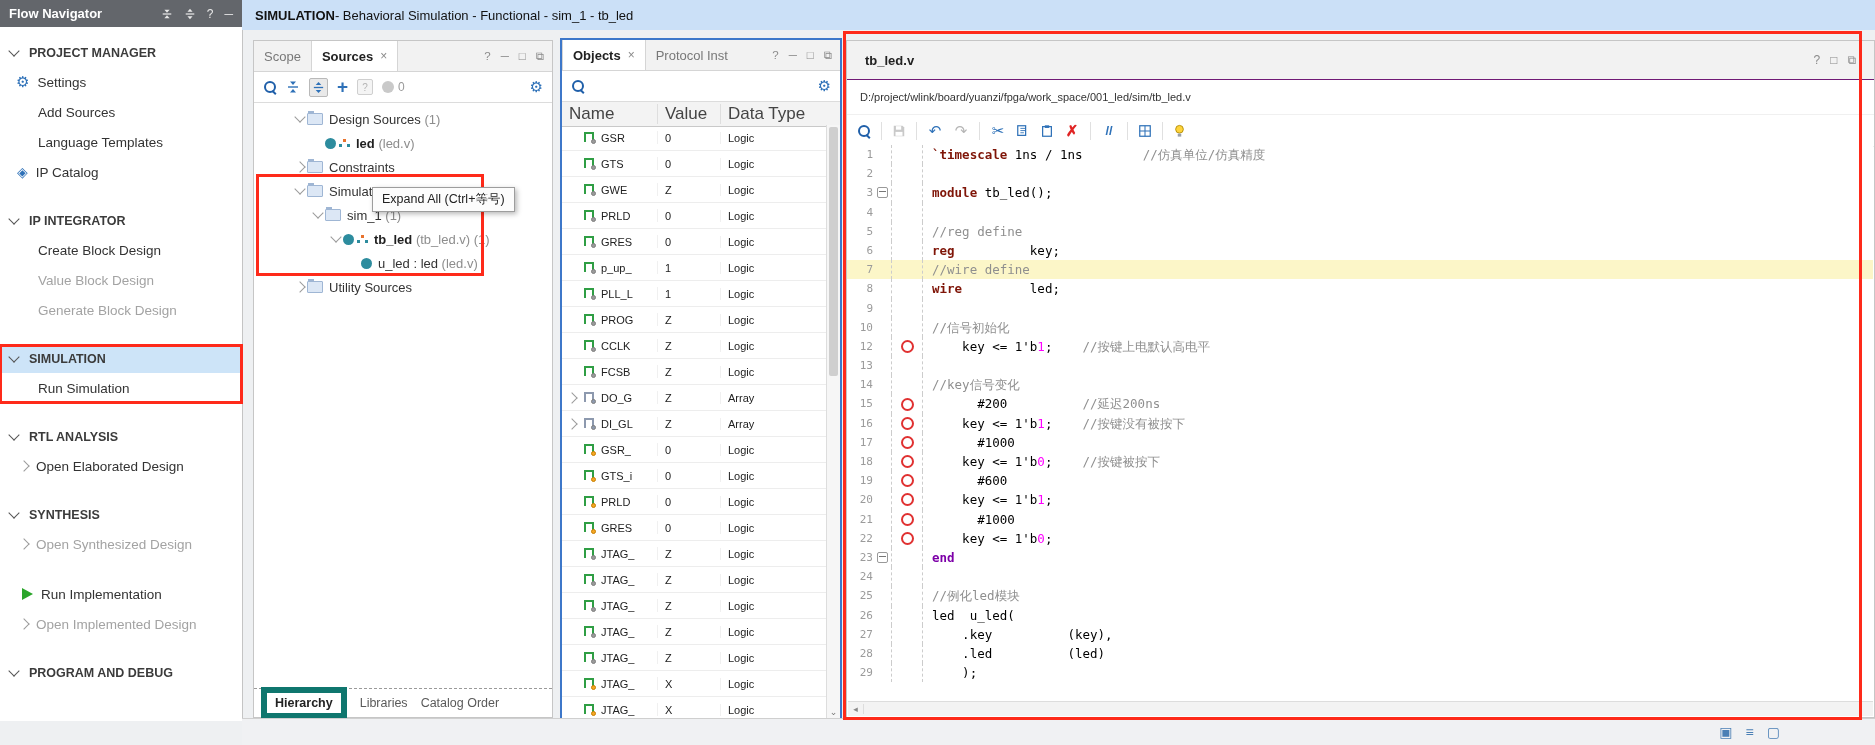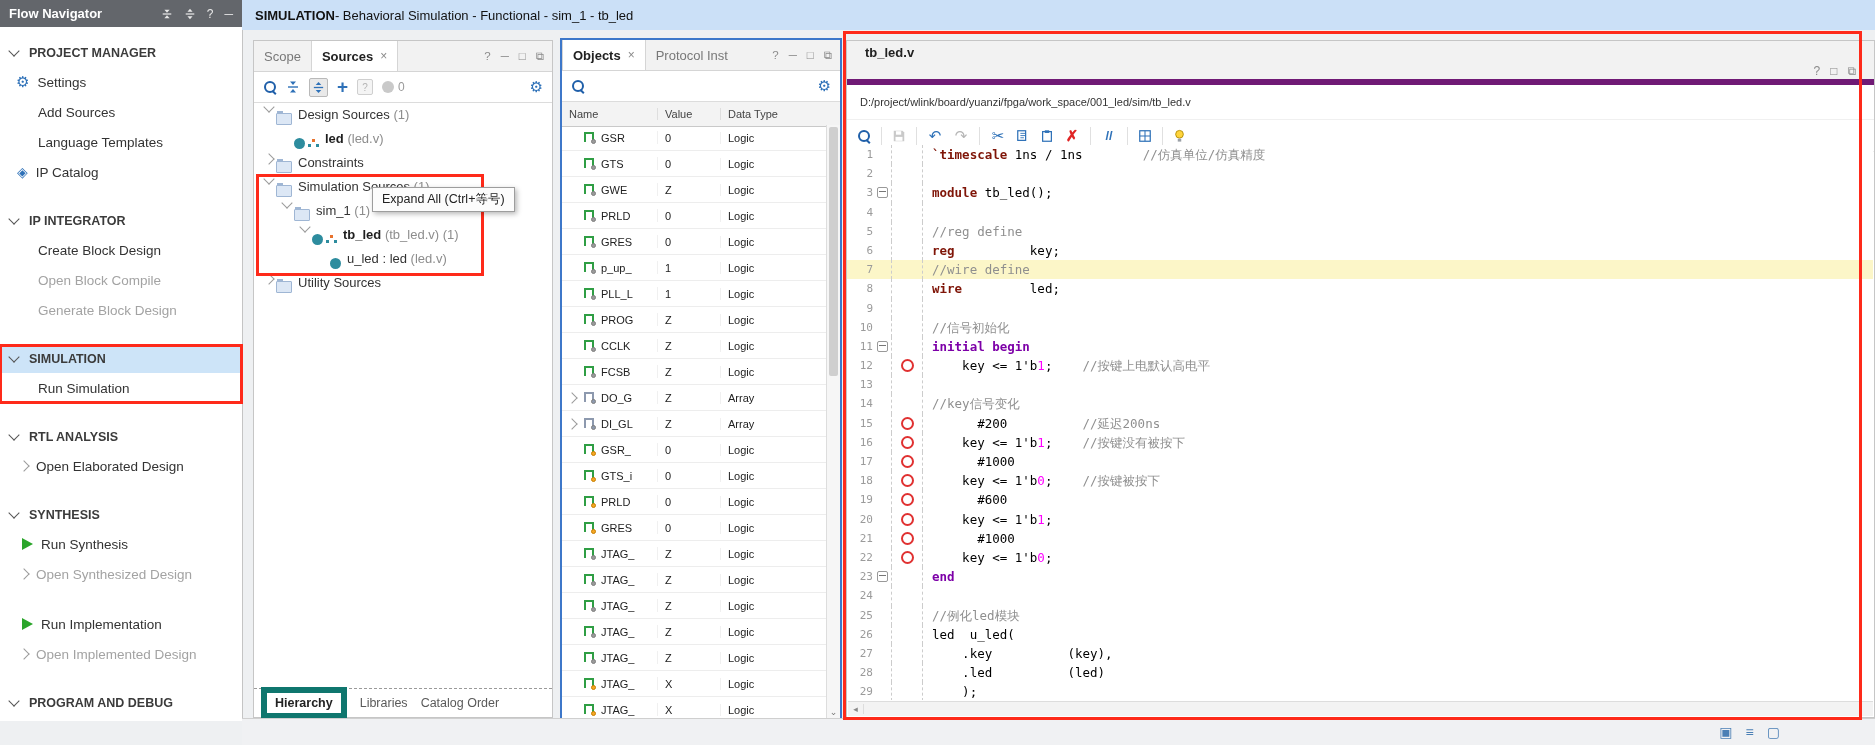--- a/index.html
+++ b/index.html
@@ -46,59 +46,59 @@
   .mag::after{content:"";position:absolute;left:10px;top:10px;width:5px;height:2px;background:#1f5fa9;transform:rotate(45deg);transform-origin:0 0;}
   .boxed{border:1px solid #b9b9b9;background:#e9e9e9;border-radius:2px;padding:2px;display:flex;}
   .plus{color:#2e71b8;font-size:19px;font-weight:bold;line-height:14px;}
   .qbox{width:14px;height:14px;border:1px solid #cfcfcf;border-radius:2px;color:#b5b5b5;font-size:10px;display:flex;align-items:center;justify-content:center;background:#f4f4f4;}
   .dot0{width:12px;height:12px;border-radius:50%;background:#c9c9c9;display:inline-block;}
   .cnt{color:#9a9a9a;font-size:12px;}
   .gear{color:#2e71b8;font-size:15px;}
 
   
   .tree{position:relative;padding-top:4px;font-size:13px;color:#333;}
-  .trow{display:flex;height:24px;}
+  .trow{display:flex;align-items:center;height:24px;margin-left:31px;}
   .texp{width:14px;display:flex;justify-content:center;flex:0 0 14px;}
   .tico{margin-right:6px;display:flex;align-items:center;gap:3px;}
   .folder{width:14px;height:10px;background:#dce7f5;border:1px solid #9fb6d4;border-radius:1px;position:relative;}
   .folder::before{content:"";position:absolute;top:-3px;left:0;width:6px;height:2px;background:#9fb6d4;}
   .mcirc{width:11px;height:11px;border-radius:50%;background:#2d8c9e;display:inline-block;}
   .mcluster{width:11px;height:10px;position:relative;display:inline-block;}
   .mcluster::before{content:"";position:absolute;width:3px;height:3px;left:4px;top:1px;background:#e8722d;box-shadow:-4px 5px 0 #2d8c9e,4px 5px 0 #2d8c9e;}
   .tlabel{white-space:nowrap;}
   .tlabel b{font-weight:bold;color:#1f1f1f;}
   .suffix{color:#8d8d8d;}
   .tree-annot{position:absolute;left:2px;top:71px;width:228px;height:102px;border:3px solid #fe2a1a;pointer-events:none;z-index:4;box-sizing:border-box;}
   .tooltip{position:absolute;left:118px;top:84px;background:#fcfcfc;border:1px solid #9d9d9d;box-shadow:2px 2px 5px rgba(0,0,0,.28);padding:3px 9px;font-size:12.5px;color:#222;z-index:6;white-space:nowrap;}
   .btabs{position:absolute;left:0;right:0;bottom:0;height:28px;border-top:1px dashed #9a9a9a;display:flex;align-items:center;padding-left:7px;gap:13px;font-size:12.5px;color:#5a5a5a;background:#fff;}
   .btab.active{border:6px solid #0f766e;background:#fff;font-weight:bold;padding:3px 8px;color:#222;}
 
   
-  .ohead{display:flex;height:24px;background:#f3f3f3;border-bottom:1px solid #c9c9c9;font-size:11px;color:#444;align-items:center;}
+  .ohead{display:flex;height:24px;background:#f3f3f3;border-bottom:1px solid #c9c9c9;font-size:17px;color:#444;align-items:center;}
   .oc1{flex:0 0 96px;padding-left:7px;border-right:1px solid #dedede;box-sizing:border-box;}
   .oc2{flex:0 0 63px;padding-left:7px;border-right:1px solid #dedede;box-sizing:border-box;}
   .oc3{flex:1;padding-left:7px;}
   .obody{position:absolute;top:85px;bottom:0;left:0;right:13px;overflow:hidden;}
   .orow{display:flex;height:25px;align-items:center;border-bottom:1px solid #ededed;font-size:11px;color:#222;}
   .on{flex:0 0 96px;display:flex;align-items:center;padding-left:4px;gap:5px;border-right:1px solid #f0f0f0;box-sizing:border-box;overflow:hidden;}
   .on .sp{width:12px;flex:0 0 12px;display:flex;justify-content:center;}
   .ov{flex:0 0 63px;padding-left:7px;border-right:1px solid #f0f0f0;box-sizing:border-box;}
   .ot{flex:1;padding-left:7px;}
   .sig{width:13px;height:13px;position:relative;flex:0 0 13px;}
   .sig::before{content:"";position:absolute;left:1px;top:1px;width:6px;height:8px;border-left:2px solid #2f9e44;border-top:2px solid #2f9e44;border-right:2px solid #2f9e44;}
   .sig::after{content:"";position:absolute;right:0;bottom:0;width:5px;height:5px;border-radius:50%;background:#9a9a9a;border:1px solid #7e7e7e;box-sizing:border-box;}
   .sig.or::after{background:#f5a623;border-color:#c77f00;}
   .sig.bus::before{border-color:#8d99ae;}
   .sig.bus::after{background:#8d99ae;}
   .oscroll{position:absolute;right:0;top:85px;bottom:0;width:13px;background:#f6f6f6;border-left:1px solid #ddd;}
   .othumb{position:absolute;left:2px;right:2px;top:2px;height:42%;background:#cfcfcf;border-radius:2px;}
   .oarrow{position:absolute;bottom:1px;left:0;right:0;text-align:center;font-size:9px;color:#777;}
 
   
-  .ed-tabbar{height:38px;background:#f2f2f2;border-bottom:6px solid #701a75;display:flex;padding:0 10px;font-size:13px;flex-direction:column;}
+  .ed-tabbar{height:38px;background:#f2f2f2;border-bottom:1px solid #701a75;display:flex;align-items:center;padding:0 10px;font-size:13px;}
   .ed-tab{font-weight:bold;color:#222;background:#f2f2f2;padding:4px 8px;}
   .ed-path{height:34px;display:flex;align-items:center;padding-left:13px;font-size:11px;color:#333;background:#fff;border-bottom:1px solid #f0f0f0;}
   .ed-toolbar{height:31px;display:flex;align-items:center;padding:0 10px;gap:10px;background:#fff;border-bottom:1px solid #eee;}
   .sep{width:1px;height:18px;background:#e0e0e0;}
   .ti{font-size:15px;line-height:16px;text-align:center;min-width:16px;}
   .ti.blue{color:#2e71b8;}
   .ti.gray{color:#b5b5b5;}
   .ti.red{color:#e02424;font-weight:bold;}
   .ti.cmt2{color:#2e71b8;font-weight:bold;font-size:13px;}
   .ed-code{position:absolute;top:104px;bottom:17px;left:0;right:1px;overflow:hidden;font-family:"DejaVu Sans Mono",monospace;font-size:12.5px;background:#fff;}
@@ -170,21 +170,21 @@
         </div>
         <div class="fn-section">
           <div class="fn-sec-head">
             <span class="chev"></span>
             <span>IP INTEGRATOR</span>
           </div>
           <div class="fn-item">
             <span>Create Block Design</span>
           </div>
           <div class="fn-item disabled">
-            <span>Open Block Compile</span>
+            <span>Value Block Design</span>
           </div>
           <div class="fn-item disabled">
             <span>Generate Block Design</span>
           </div>
         </div>
         <div class="fn-section sel annot">
           <div class="fn-sec-head">
             <span class="chev"></span>
             <span>SIMULATION</span>
           </div>
@@ -199,24 +199,20 @@
           </div>
           <div class="fn-item">
             <span class="chev closed lite" style="margin-left: -18px;"></span>
             <span>Open Elaborated Design</span>
           </div>
         </div>
         <div class="fn-section">
           <div class="fn-sec-head">
             <span class="chev"></span>
             <span>SYNTHESIS</span>
-          </div>
-          <div class="fn-item">
-            <span class="play"></span>
-            <span>Run Synthesis</span>
           </div>
           <div class="fn-item disabled">
             <span class="chev closed lite" style="margin-left: -18px;"></span>
             <span>Open Synthesized Design</span>
           </div>
         </div>
         <div class="fn-section">
           <div class="fn-item">
             <span class="play"></span>
             <span>Run Implementation</span>
@@ -707,28 +703,20 @@
           <span class="bpc"></span>
           <span class="codetxt"></span>
         </div>
         <div class="cl">
           <span class="ln">10</span>
           <span class="foldc"></span>
           <span class="bpc"></span>
           <span class="codetxt"><span class="cm">//信号初始化</span></span>
         </div>
         <div class="cl">
-          <span class="ln">11</span>
-          <span class="foldc">
-            <span class="fbox"></span>
-          </span>
-          <span class="bpc"></span>
-          <span class="codetxt"><span class="kw2">initial begin</span></span>
-        </div>
-        <div class="cl">
           <span class="ln">12</span>
           <span class="foldc"></span>
           <span class="bpc">
             <span class="ring"></span>
           </span>
           <span class="codetxt"><span class="pl">    key &lt;= 1'b</span><span class="mg">1</span><span class="pl">;</span><span class="cm">    //按键上电默认高电平</span></span>
         </div>
         <div class="cl">
           <span class="ln">13</span>
           <span class="foldc"></span>

